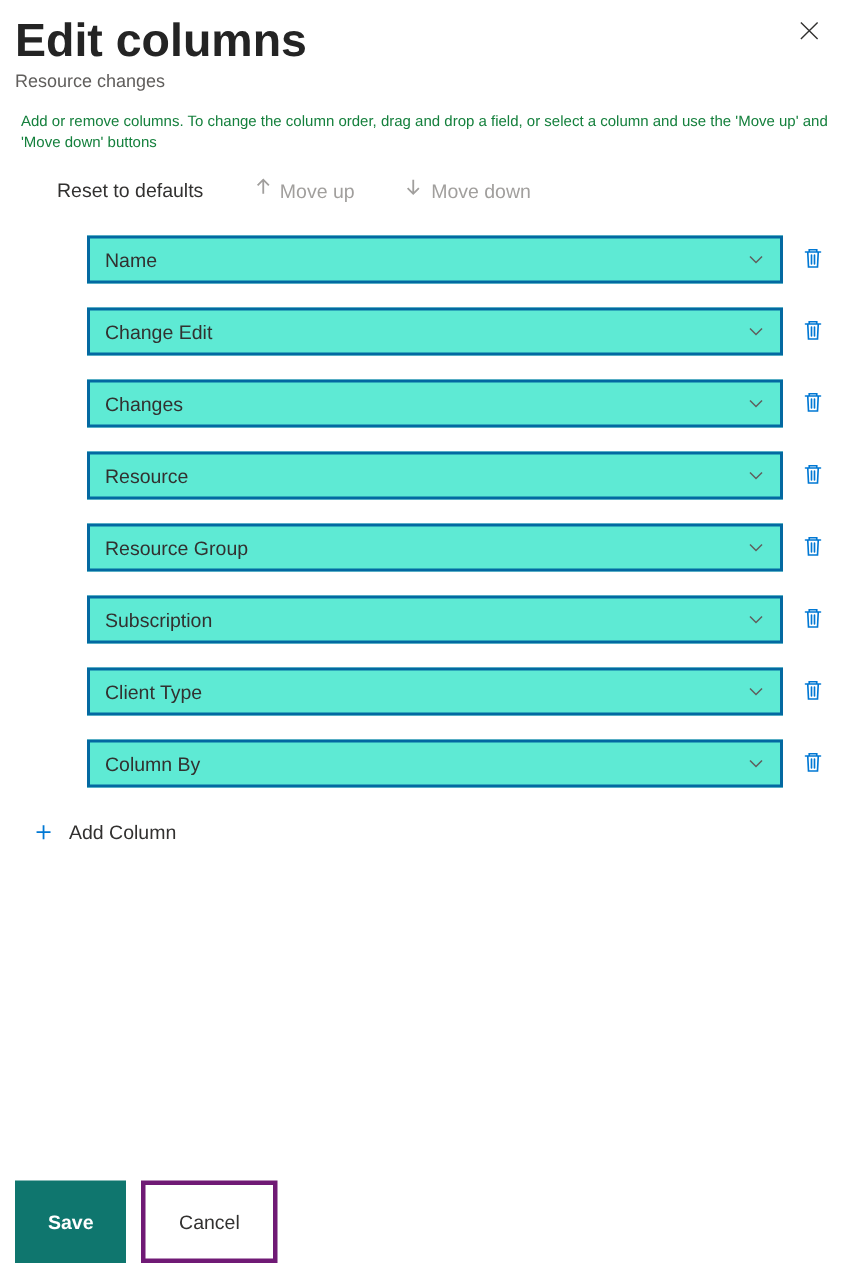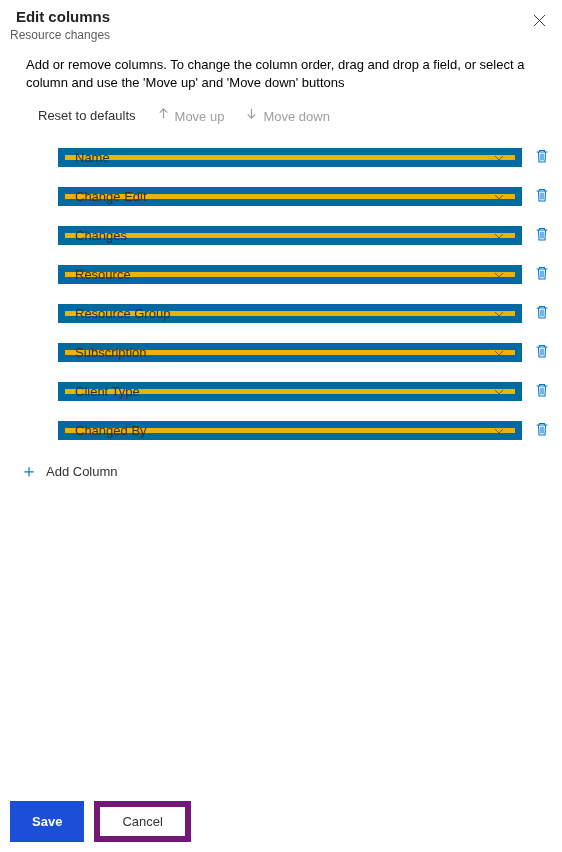--- a/index.html
+++ b/index.html
@@ -19,52 +19,50 @@
       height: 100%;
       display: flex;
       flex-direction: column;
     }
     .header {
       display: flex;
       justify-content: space-between;
       align-items: flex-start;
     }
     .title {
-      font-size: 15px;
+      font-size: 31px;
       font-weight: 600;
       color: #242424;
       margin: 0;
       line-height: 1.2;
-      text-align: right;
     }
     .subtitle {
       font-size: 12px;
       color: #605e5c;
       margin: 2px 0 0 0;
-      text-align: center;
     }
     .close-btn {
       background: none;
       border: none;
       cursor: pointer;
       padding: 6px;
       font-size: 14px;
       line-height: 1;
       color: #323130;
     }
     .description {
-      font-size: 13px;
-      color: #000000;
-      margin: 14px 0 14px 16px;
+      font-size: 10px;
+      color: #15803d;
+      margin: 14px 0 14px 4px;
       line-height: 1.4;
     }
     .toolbar {
       display: flex;
       align-items: center;
-      gap: 20px;
+      gap: 32px;
       padding-left: 28px;
       margin-bottom: 22px;
       font-size: 13px;
     }
     .toolbar-link {
       color: #323130;
       cursor: pointer;
     }
     .toolbar-btn {
       display: flex;
@@ -82,28 +80,28 @@
       padding-left: 48px;
     }
     .row {
       display: flex;
       align-items: center;
       gap: 10px;
       margin-bottom: 16px;
     }
     .select {
       flex: 1;
-      height: 19px;
-      border: 7px solid #0369a1;
+      height: 32px;
+      border: 2px solid #0369a1;
       display: flex;
       align-items: center;
       justify-content: space-between;
       padding: 0 10px;
       font-size: 13px;
-      background: #eab308;
+      background: #5eead4;
       cursor: pointer;
     }
     .chevron svg { width: 12px; height: 12px; }
     .chevron { color: #605e5c; display:flex; align-items:center; }
     .delete-btn {
       background: none;
       border: none;
       cursor: pointer;
       color: #0078d4;
       padding: 2px;
@@ -126,33 +124,33 @@
       font-size: 18px;
       line-height: 1;
     }
     .footer {
       margin-top: auto;
       display: flex;
       gap: 10px;
       padding-top: 20px;
     }
     .btn-primary {
-      background: #1d4ed8;
+      background: #0f766e;
       color: #fff;
       border: none;
       padding: 8px 22px;
       font-size: 13px;
       font-weight: 600;
       cursor: pointer;
     }
     .btn-secondary {
       background: #fff;
       color: #323130;
-      border: 6px solid #701a75;
-      padding: 7px 22px;
+      border: 3px solid #701a75;
+      padding: 17px 22px;
       font-size: 13px;
       cursor: pointer;
     }
   </style>
 </head>
 <body>
 
 <div class="container">
   <div class="header">
     <div>
@@ -305,21 +303,21 @@
     <button class="delete-btn">
       <span>
         <svg viewBox="0 0 16 16">
               <path d="M3 4 H13 M5.5 4 V2.5 H10.5 V4 M4.5 4 L5 14 H11 L11.5 4 M7 6 V12 M9 6 V12" stroke="currentColor" stroke-width="1.1" fill="none" stroke-linecap="round"></path>
             </svg>
       </span>
     </button>
       </div>
       <div class="row">
     <div class="select">
-      <span>Changed By</span>
+      <span>Column By</span>
       <span class="chevron">
         <svg viewBox="0 0 12 12">
               <path d="M2 4 L6 8 L10 4" stroke="currentColor" stroke-width="1" fill="none"></path>
             </svg>
       </span>
     </div>
     <button class="delete-btn">
       <span>
         <svg viewBox="0 0 16 16">
               <path d="M3 4 H13 M5.5 4 V2.5 H10.5 V4 M4.5 4 L5 14 H11 L11.5 4 M7 6 V12 M9 6 V12" stroke="currentColor" stroke-width="1.1" fill="none" stroke-linecap="round"></path>

